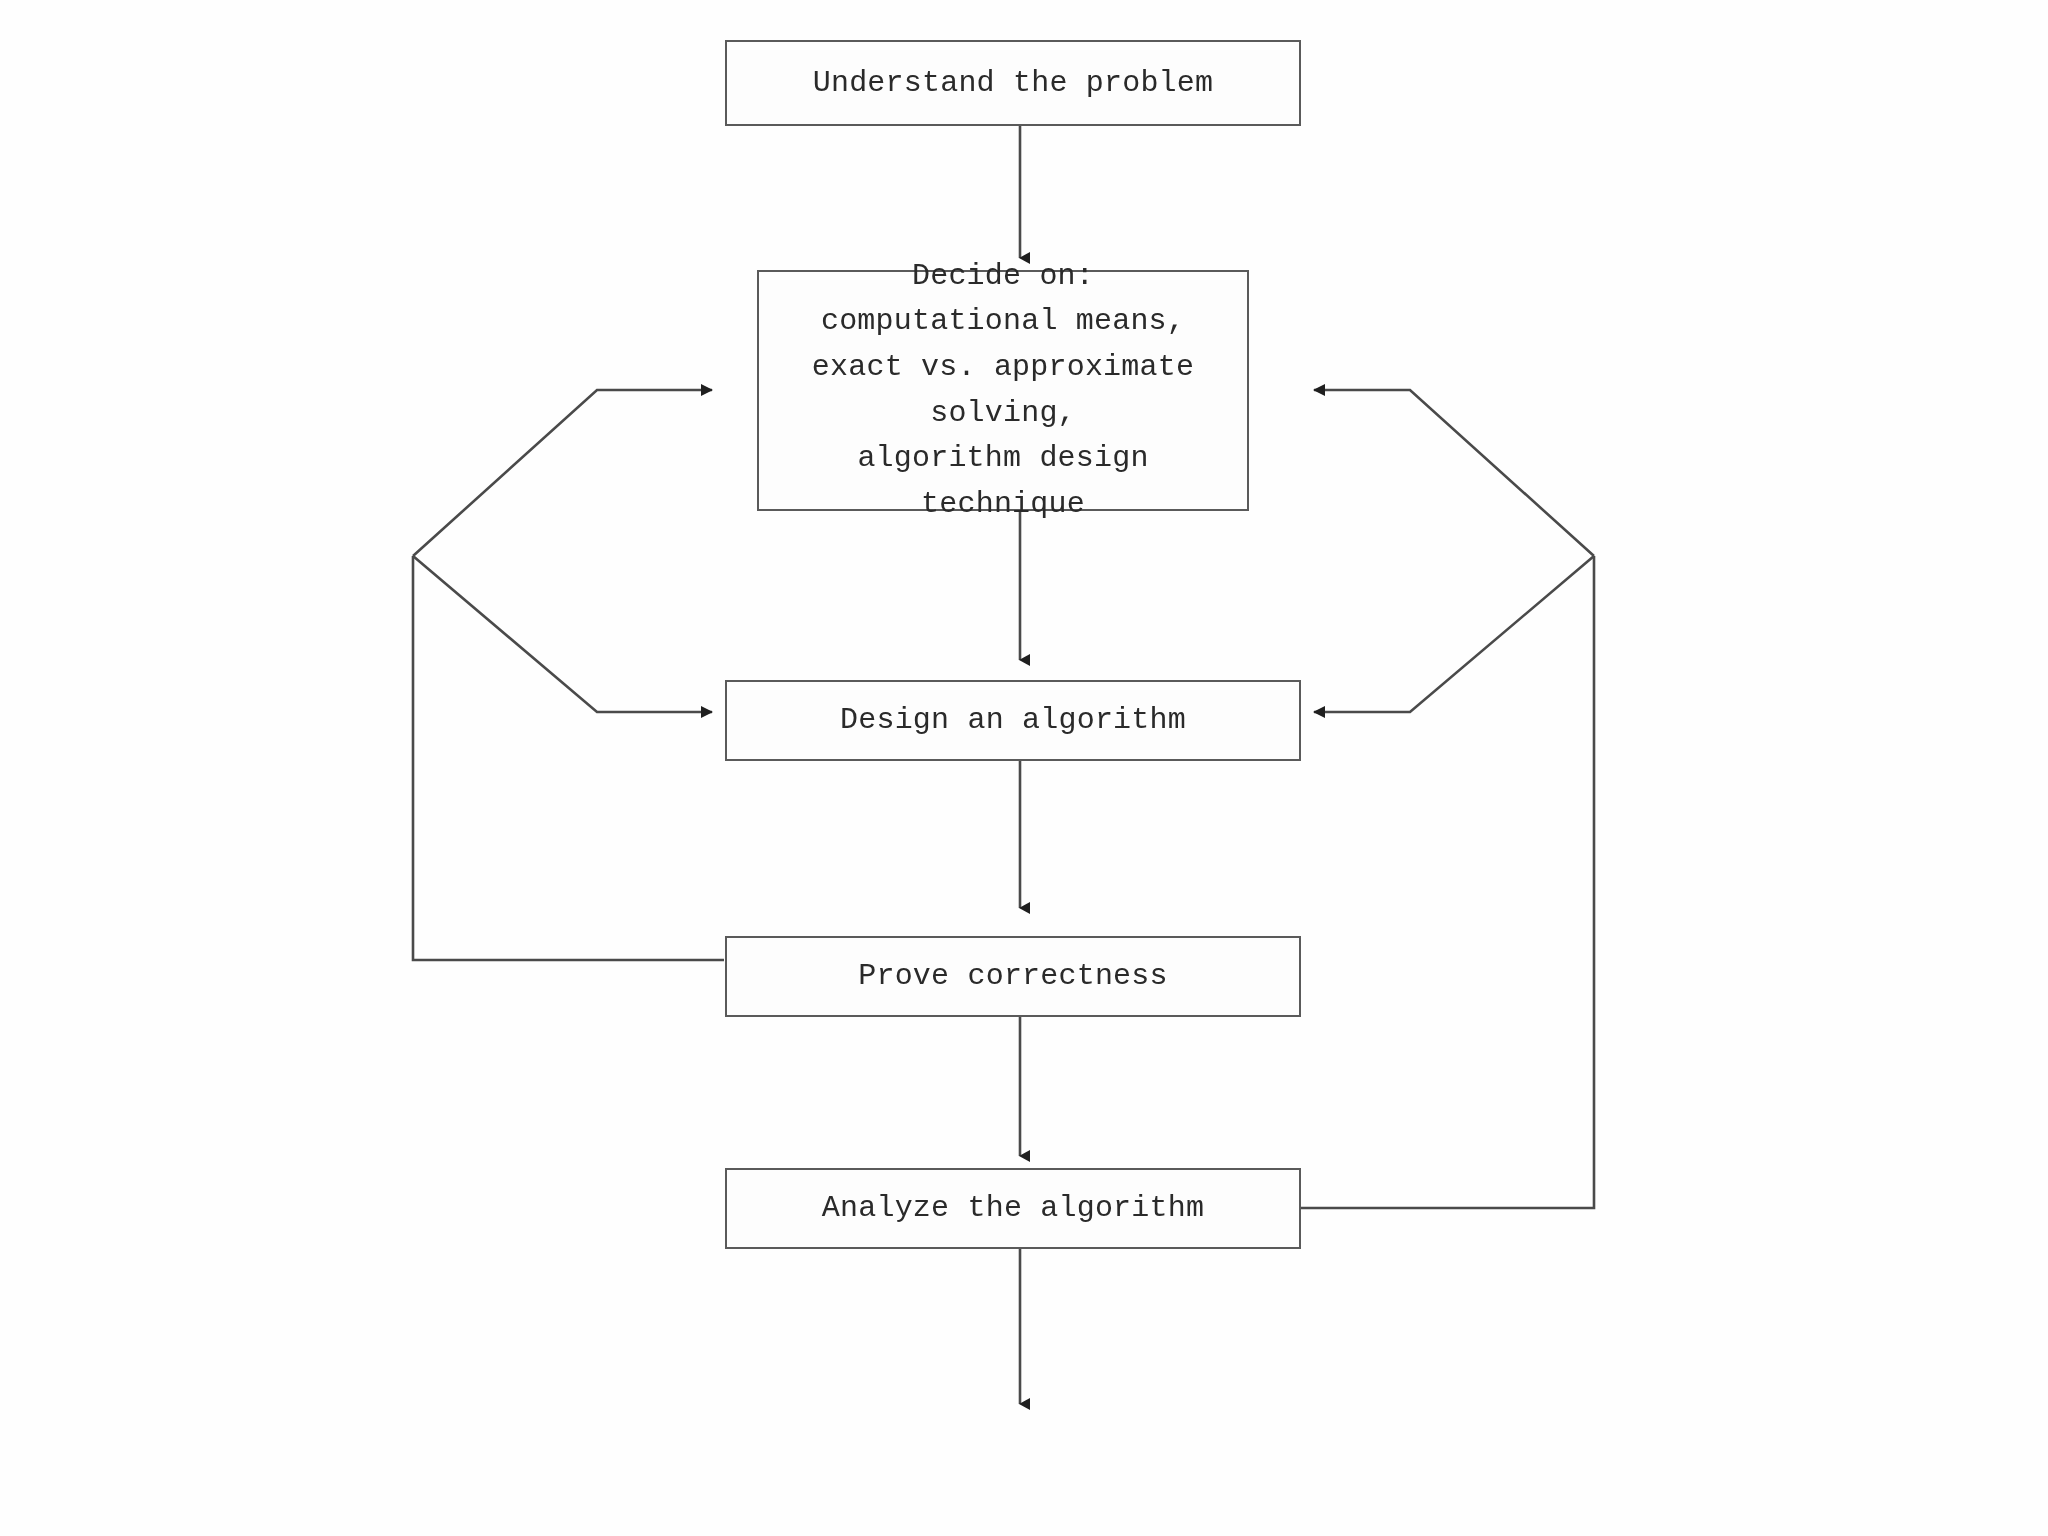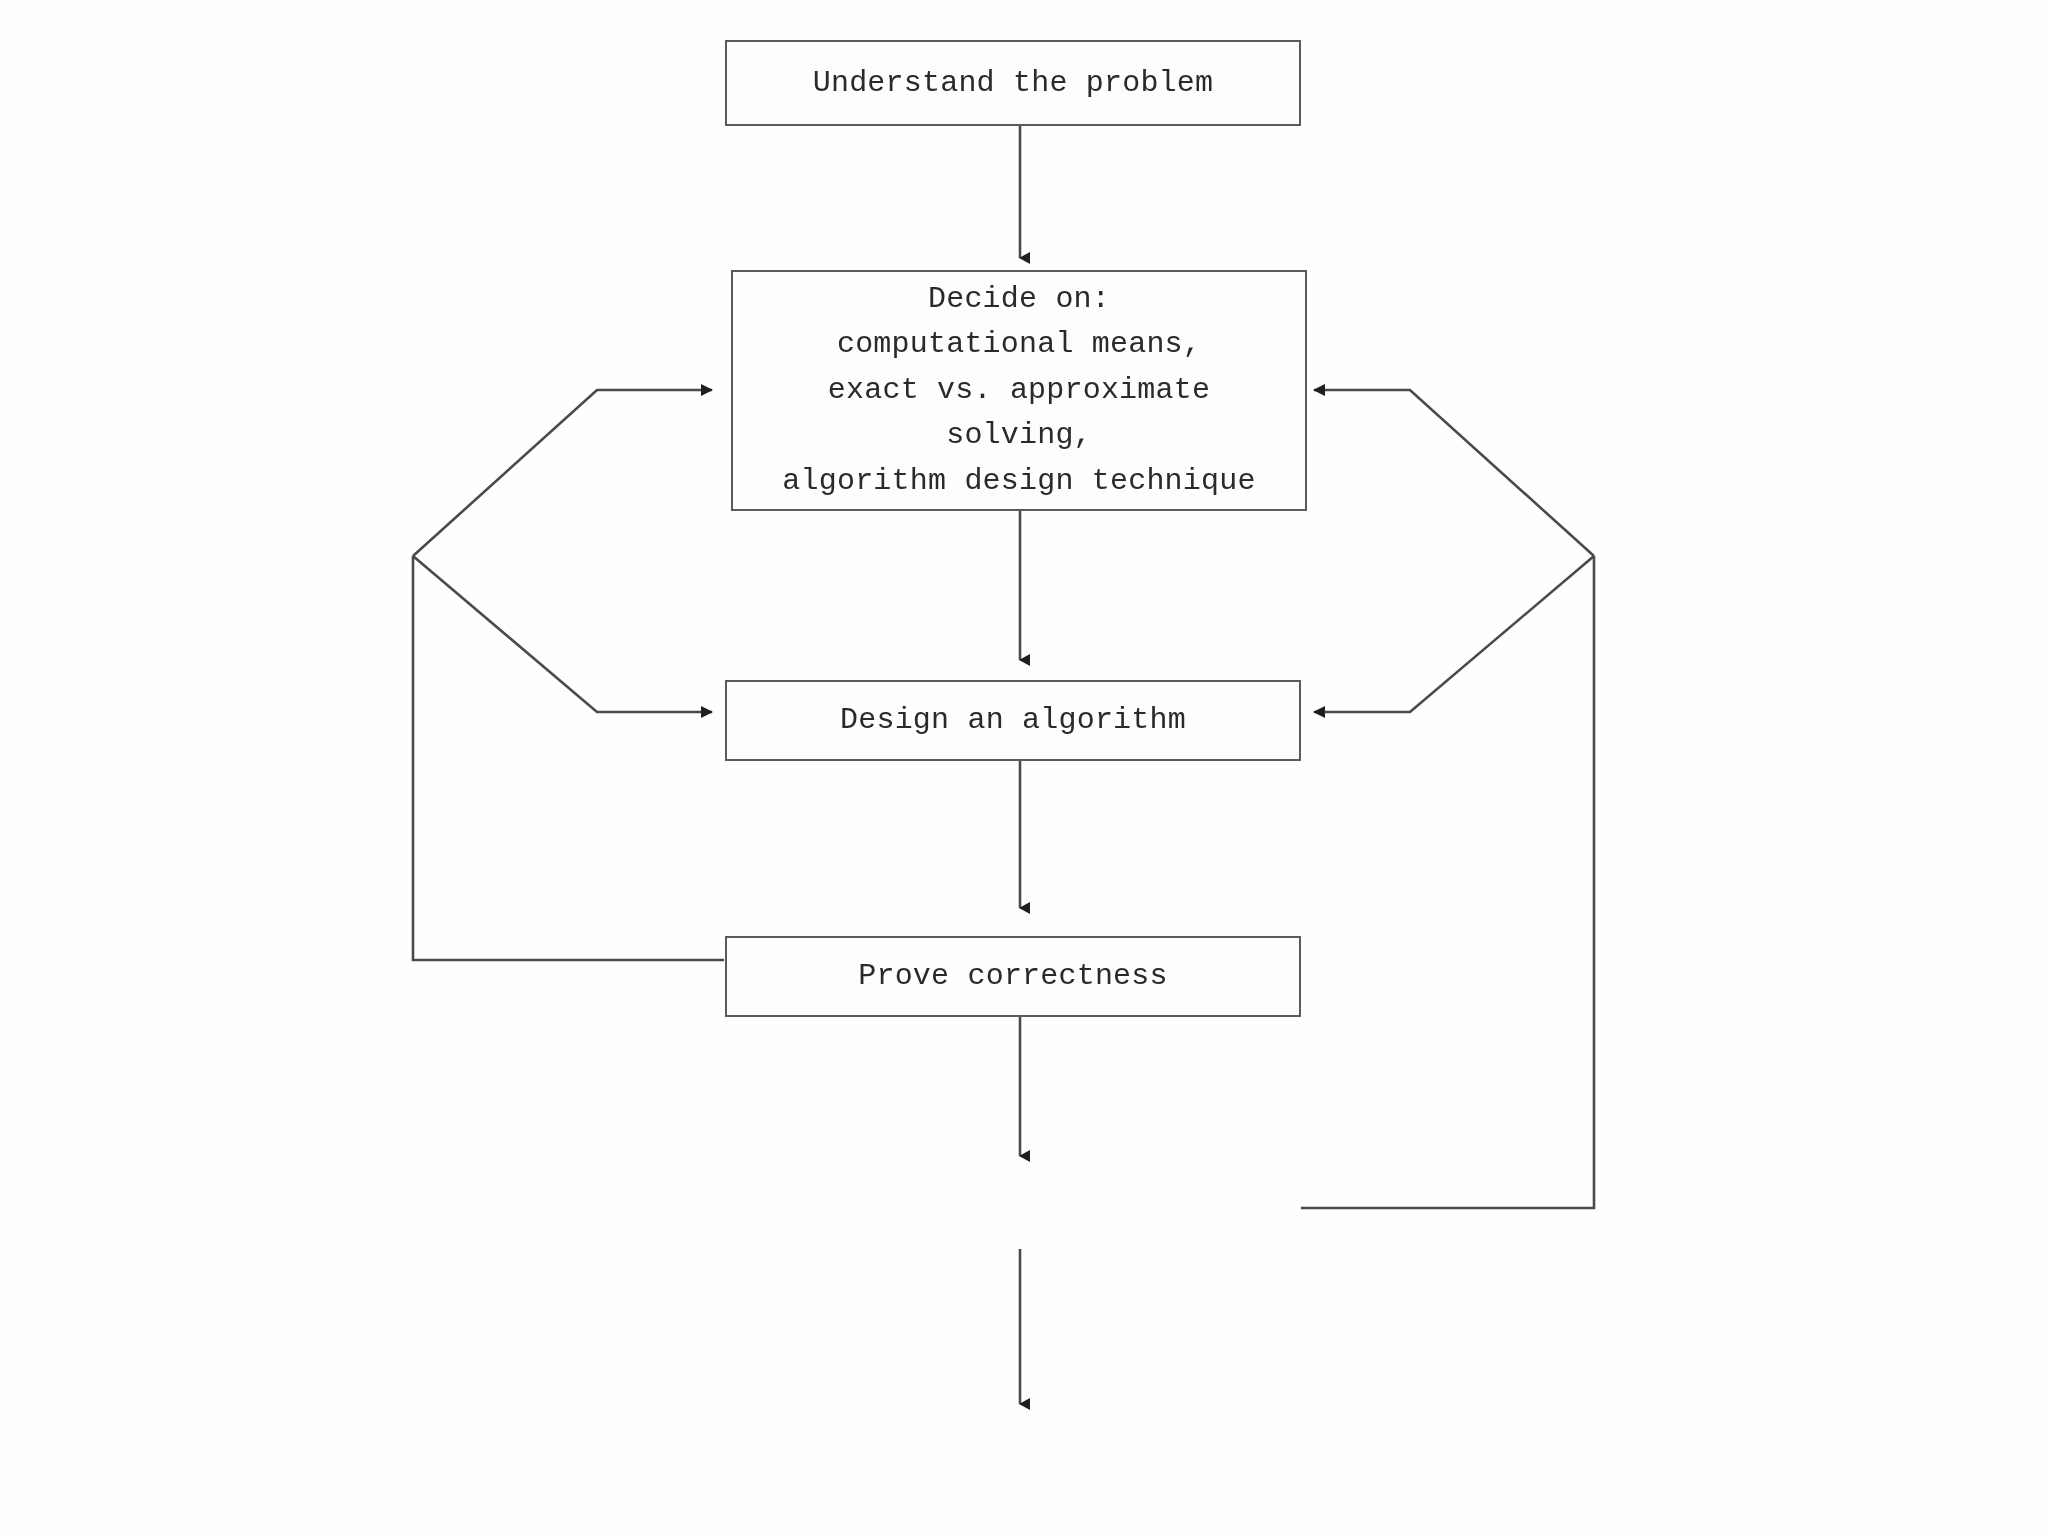--- a/index.html
+++ b/index.html
@@ -91,30 +91,33 @@
 
       <polyline points="1594,556 1410,712 1314,712" marker-end="url(#arrowhead-left)"></polyline>
 
     </g>
   </svg>
 
   <div class="node-box" style="left:725px; top:40px; width:576px; height:86px;">
     <span class="node-label">Understand the problem</span>
   </div>
 
-  <div class="node-box" style="left:731px; top:270px; width:576px; height:241px;">
+  <div class="node-box" style="left:757px; top:270px; width:492px; height:241px;">
     <span class="node-label multiline">Decide on:
 computational means,
 exact vs. approximate solving,
 algorithm design technique</span>
   </div>
 
   <div class="node-box" style="left:725px; top:680px; width:576px; height:81px;">
     <span class="node-label">Design an algorithm</span>
   </div>
 
   <div class="node-box" style="left:725px; top:920px; width:576px; height:81px;margin-top:16px;">
     <span class="node-label">Prove correctness</span>
   </div>
 
+  <div class="node-box" style="left:725px; top:1168px; width:576px; height:81px;">
+    <span class="node-label">Analyze the algorithm</span>
+  </div>
 
 
 </div>
 
 </body></html>

